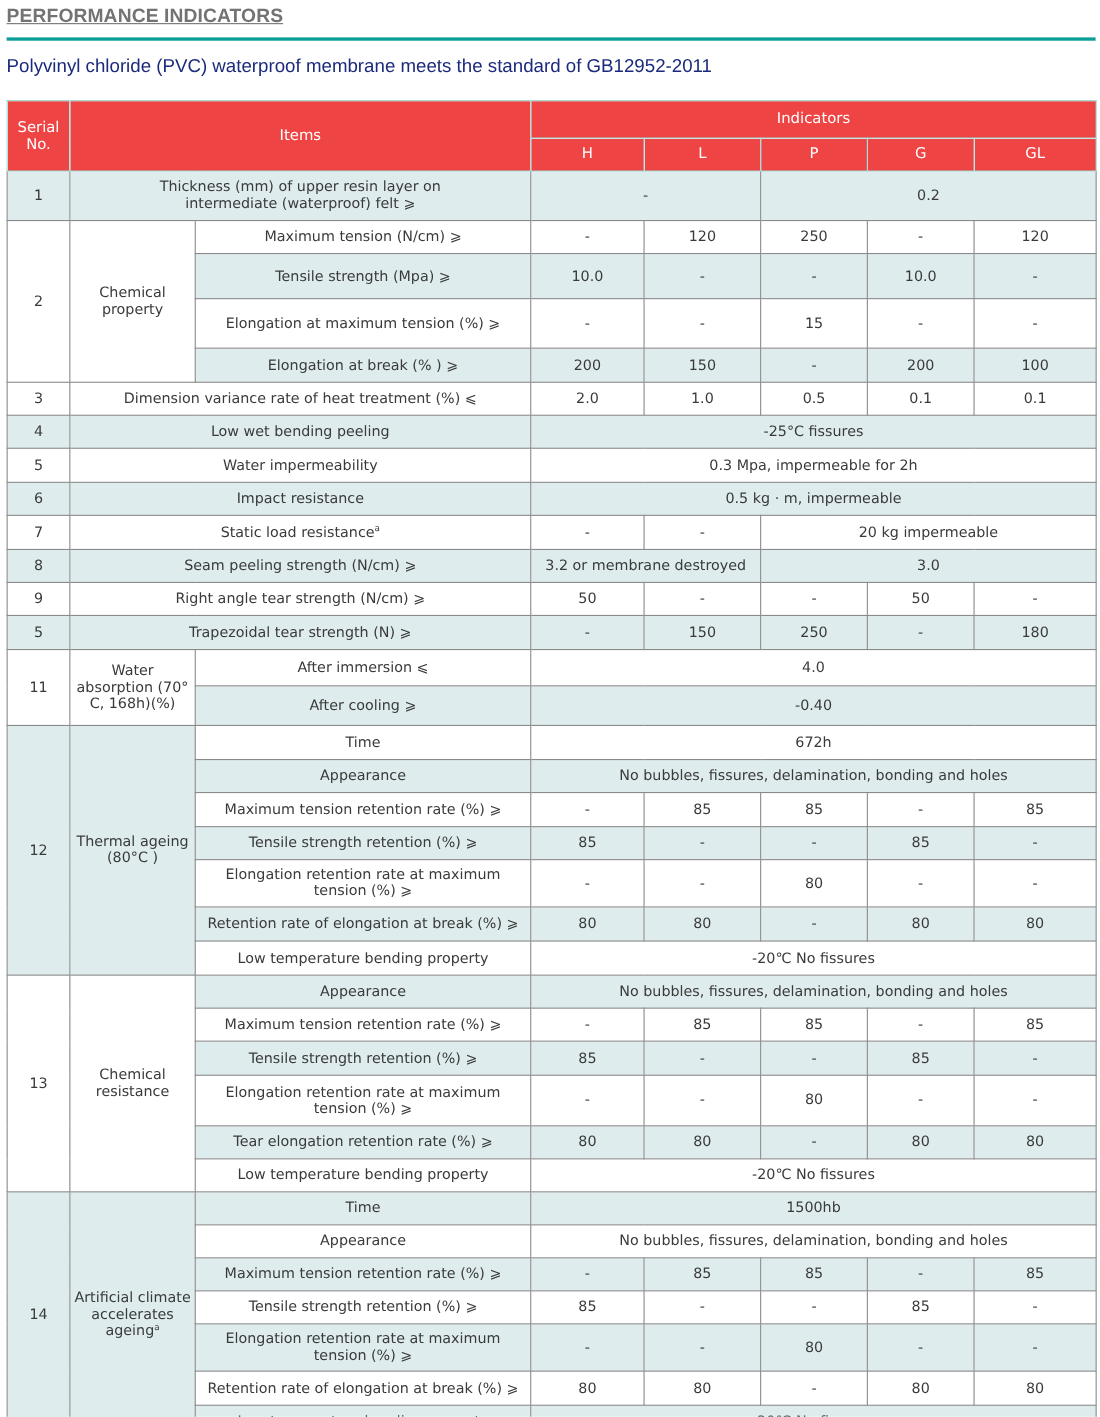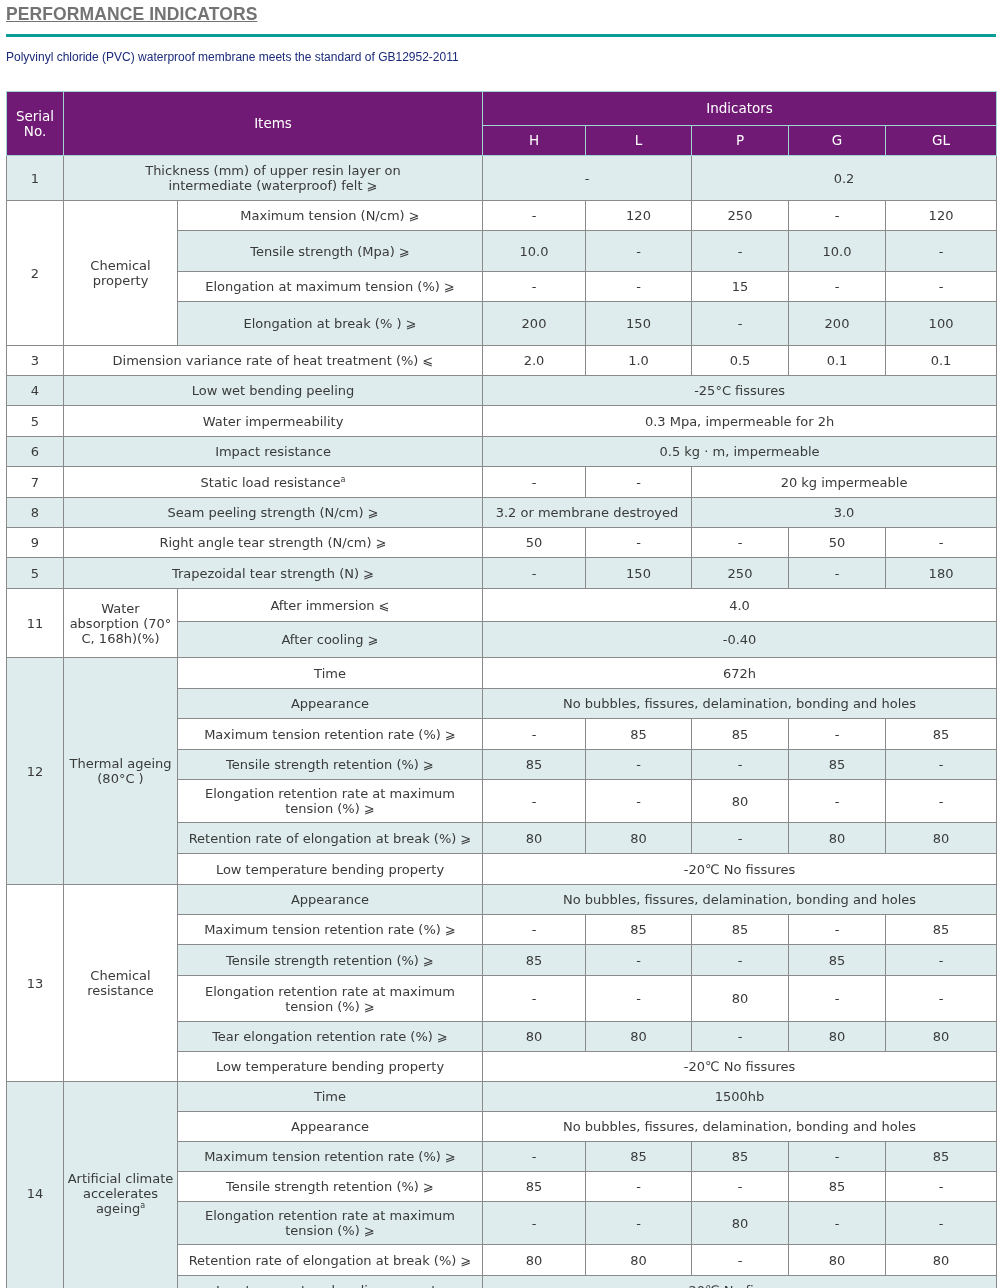--- a/index.html
+++ b/index.html
@@ -1,22 +1,22 @@
 <!DOCTYPE html>
 <html><head>
 <meta charset="utf-8">
 <style>
   html, body { margin: 0; padding: 0; background: #ffffff; }
   body { width: 1000px; height: 1288px; position: relative; overflow: hidden; font-family: "DejaVu Sans", sans-serif; }
   .title { position: absolute; left: 6px; top: 4px; font-family: "Liberation Sans", sans-serif; font-weight: bold; font-size: 17.5px; color: #737373; letter-spacing: 0.1px; text-decoration: underline; }
   .rule { position: absolute; left: 6px; top: 34px; width: 990px; height: 3px; background: #0b9e96; }
-  .subtitle { position: absolute; left: 6px; top: 50px; font-family: "Liberation Sans", sans-serif; font-size: 12px; color: #1b2a7a; text-align: right; }
+  .subtitle { position: absolute; left: 6px; top: 50px; font-family: "Liberation Sans", sans-serif; font-size: 17px; color: #1b2a7a; text-align: right; }
   table.spec { position: absolute; left: 6px; top: 91px; width: 990px; border-collapse: collapse; table-layout: fixed; font-family: "DejaVu Sans", sans-serif; font-size: 13px; color: #3a3a3a; }
   table.spec td, table.spec th { border: 1px solid #8a8a8a; text-align: center; vertical-align: middle; padding: 0 3px; line-height: 15px; overflow: hidden; }
-  table.spec th { background: #701a75; color: #ffffff; font-weight: normal; border-color: #9fd6d2; font-size: 13.5px; }
+  table.spec th { background: #ef4444; color: #ffffff; font-weight: normal; border-color: #9fd6d2; font-size: 13.5px; }
   table.spec tr.h1 th { height: 33px; }
   table.spec tr.h2 th { height: 29px; }
   .band { background: #deeced; }
   .white { background: #ffffff; }
   .sup { font-size: 8px; vertical-align: super; line-height: 0; }
 </style>
 </head>
 <body>
 
 <div class="title">PERFORMANCE INDICATORS</div>
@@ -68,29 +68,29 @@
       <td class="white">120</td>
     </tr>
     <tr class="band" style="height:41px">
       <td>Tensile strength (Mpa) ⩾</td>
       <td>10.0</td>
       <td>-</td>
       <td>-</td>
       <td>10.0</td>
       <td>-</td>
     </tr>
-    <tr class="white" style="height:30px">
+    <tr class="white" style="height:45px">
       <td>Elongation at maximum tension (%) ⩾</td>
       <td>-</td>
       <td>-</td>
       <td>15</td>
       <td>-</td>
       <td>-</td>
     </tr>
-    <tr class="band" style="height:44px">
+    <tr class="band" style="height:31px">
       <td>Elongation at break (% ) ⩾</td>
       <td>200</td>
       <td>150</td>
       <td>-</td>
       <td>200</td>
       <td>100</td>
     </tr>
 
     <tr class="white" style="height:30px">
       <td>3</td>

